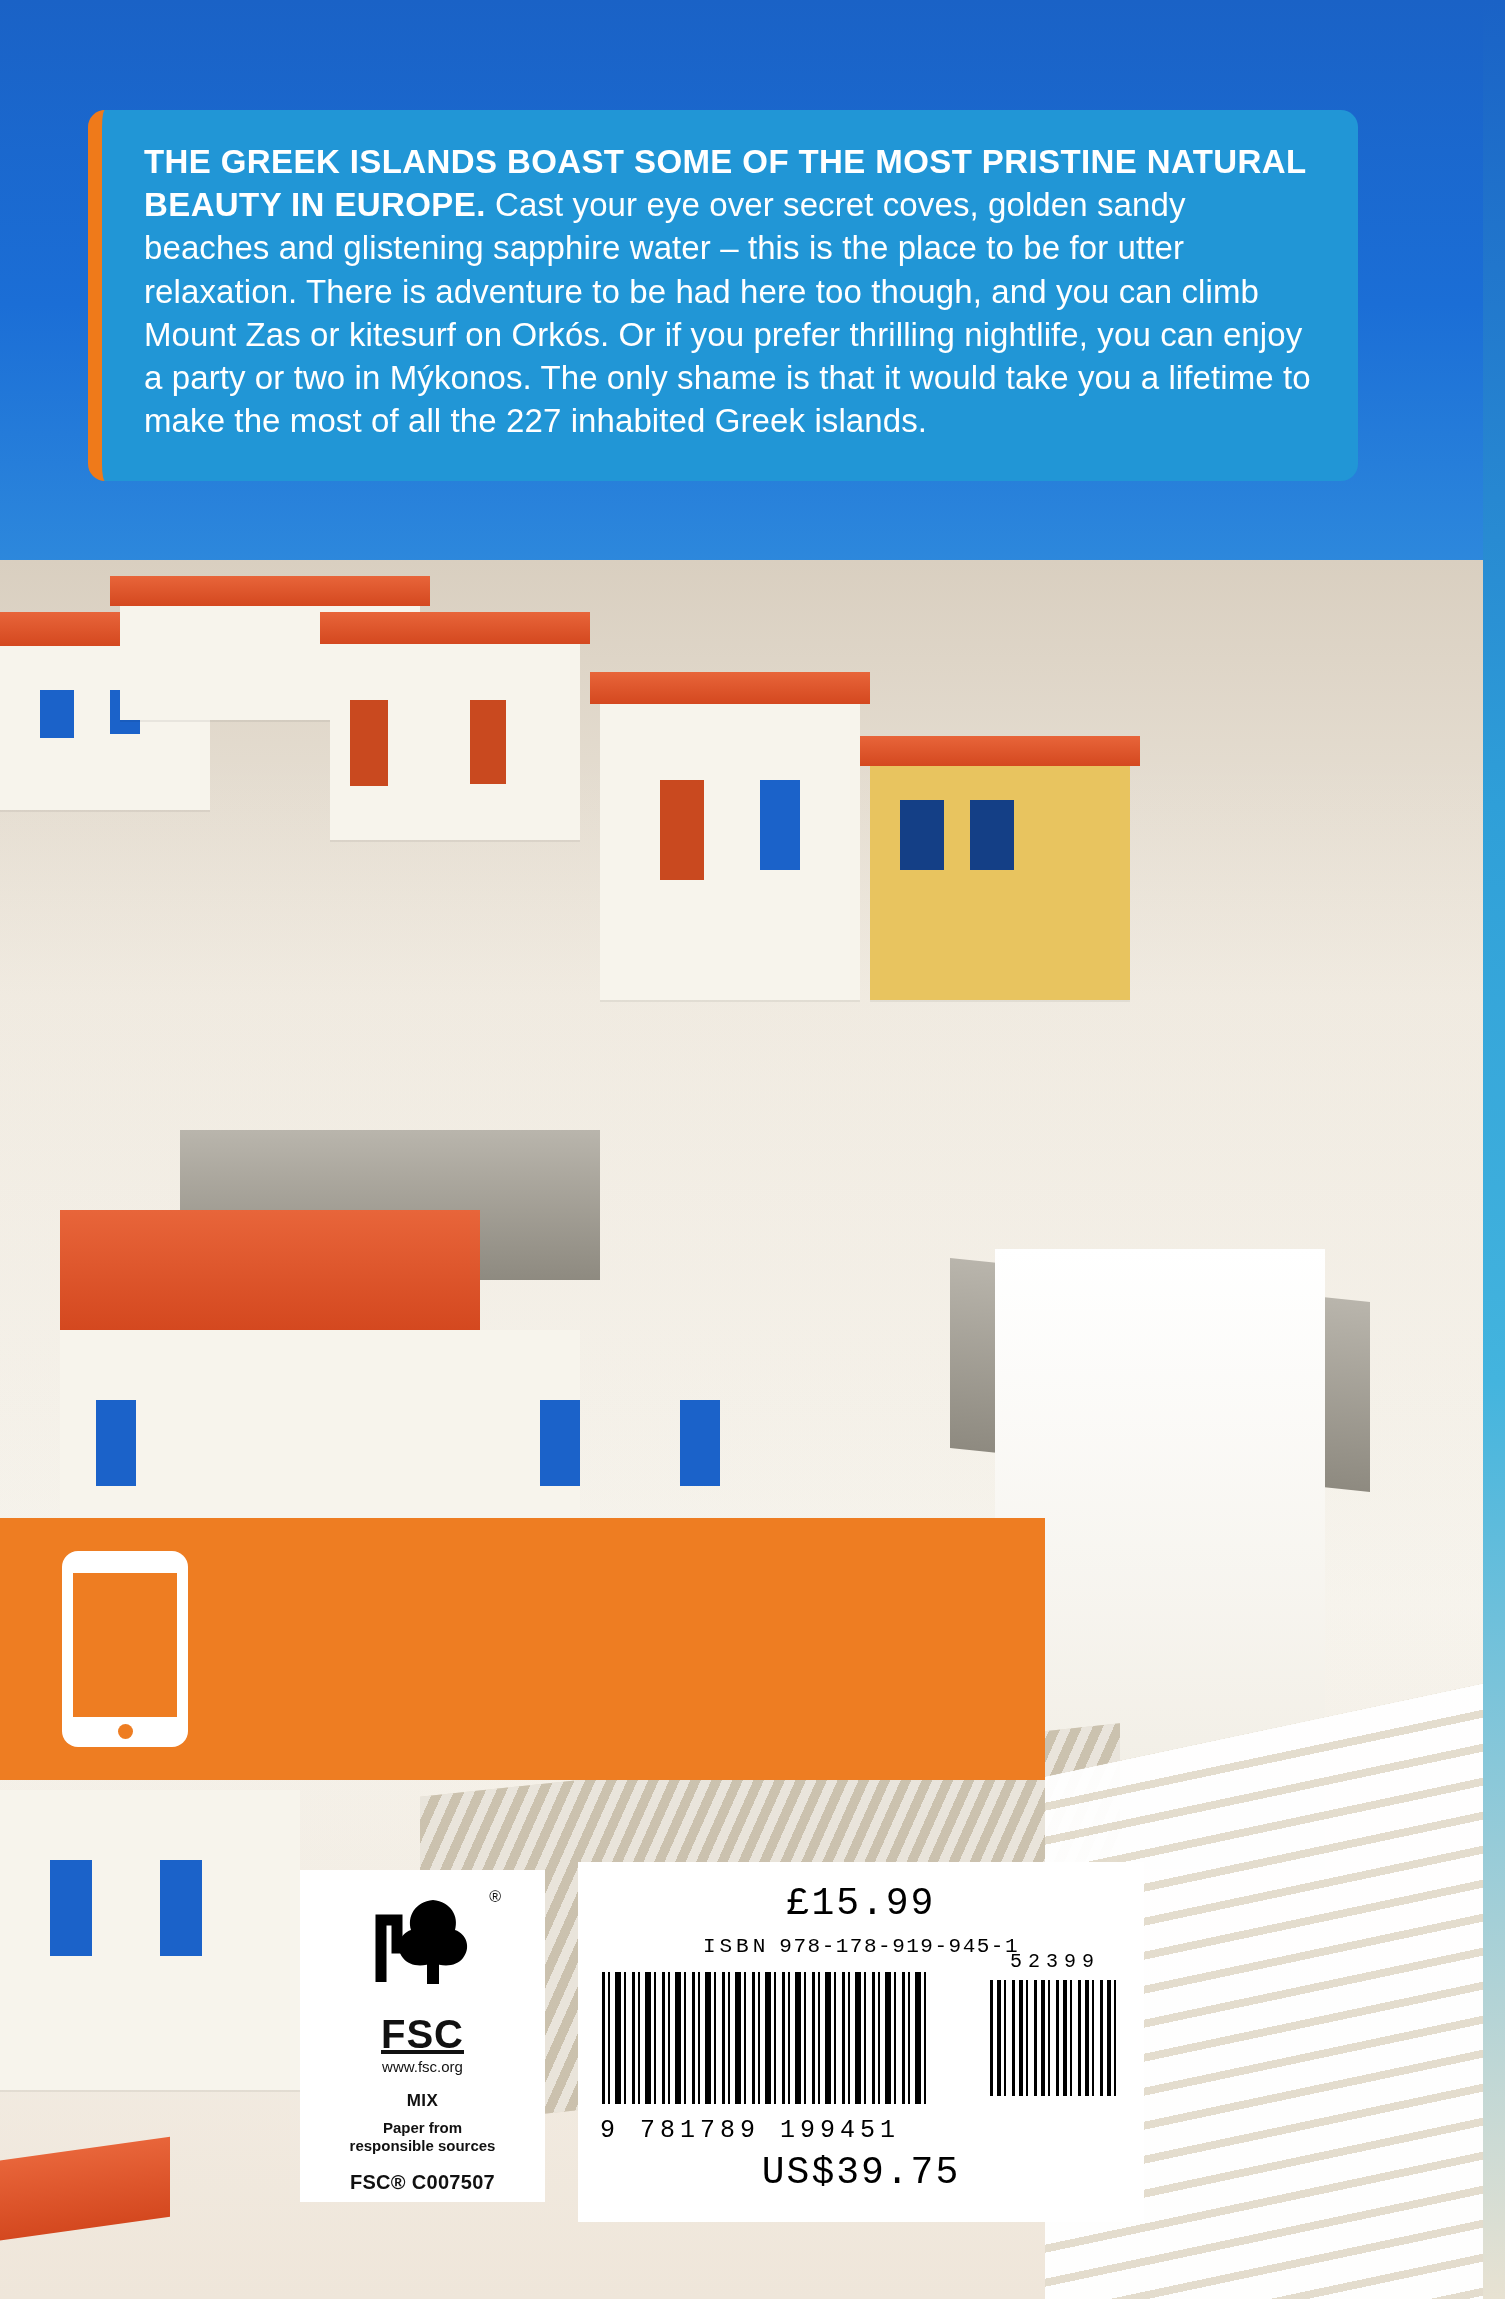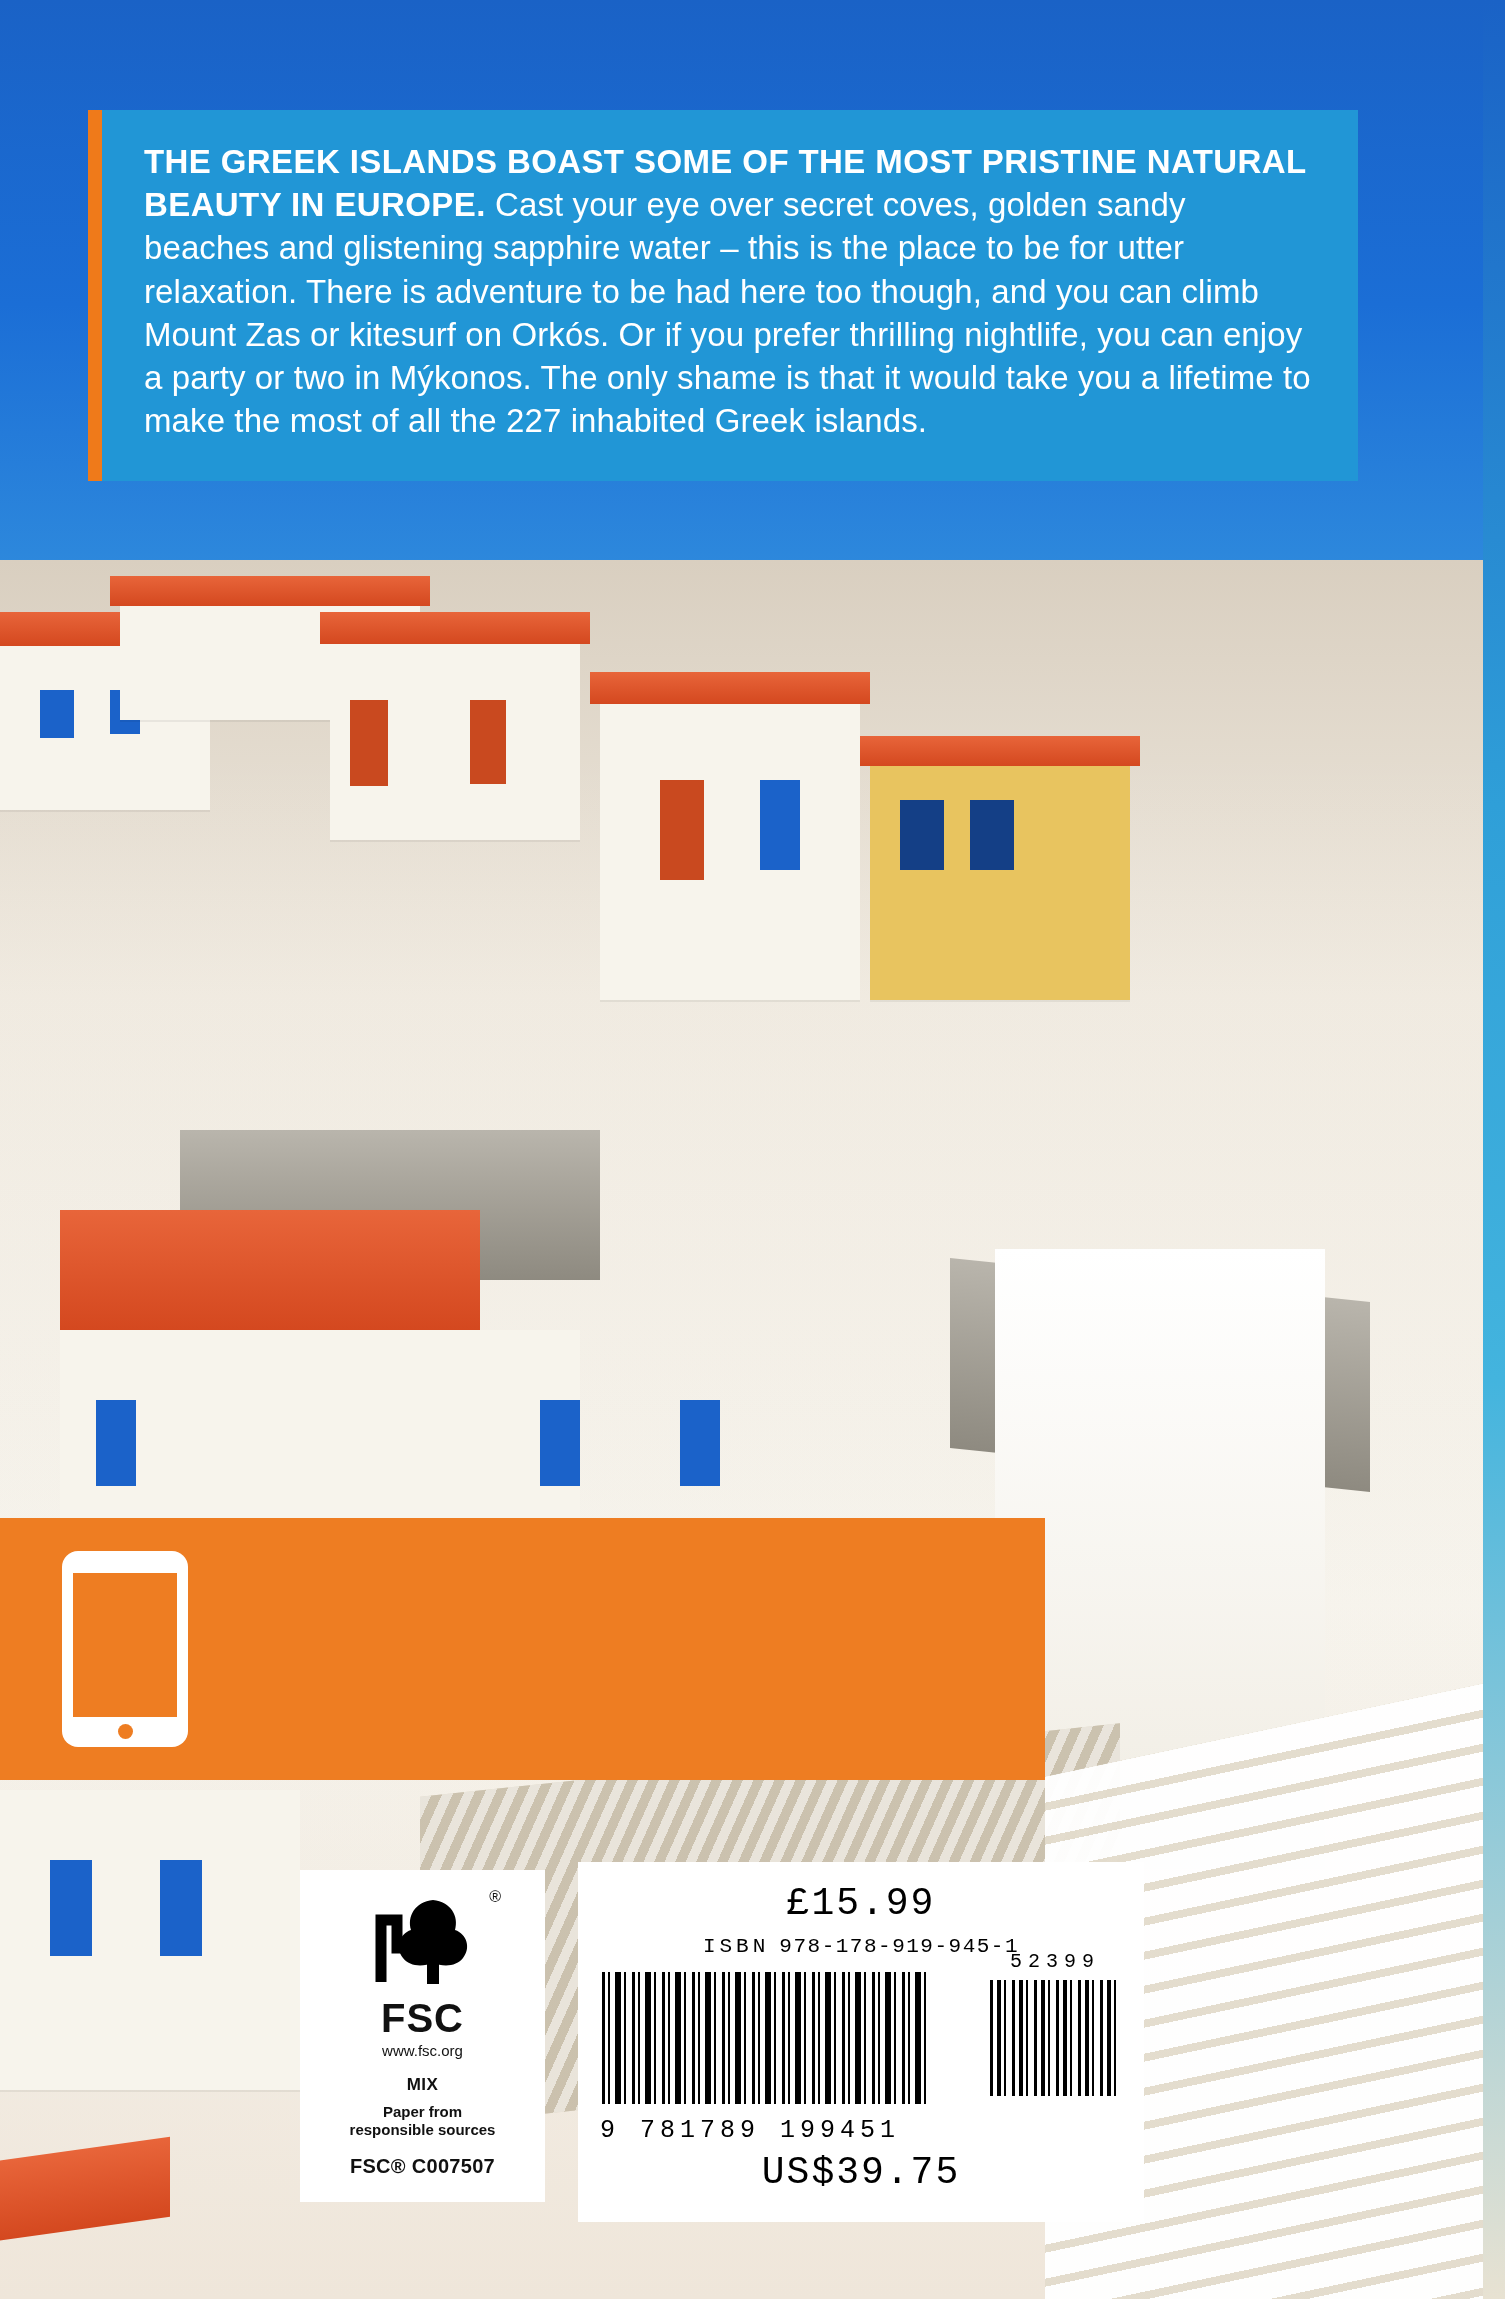--- a/index.html
+++ b/index.html
@@ -113,20 +113,21 @@
   
   .intro-panel {
     position: absolute;
     left: 88px;
     top: 110px;
     width: 1270px;
     background: #2196d6;
     border-left: 14px solid #ef7a1a;
     box-sizing: border-box;
     padding: 30px 46px 38px 42px;
+    border-radius: 17px;
   }
   .intro-text {
     color: #ffffff;
     font-size: 33px;
     line-height: 1.31;
     margin: 0;
     letter-spacing: .1px;
   }
   .intro-lead {
     font-weight: bold;
@@ -210,21 +211,22 @@
   .fsc-reg {
     position: absolute;
     right: 34px; top: 2px;
     font-size: 16px;
   }
   .fsc-name {
     font-size: 40px;
     font-weight: bold;
     letter-spacing: 1px;
     line-height: 1;
-    margin-top: 0;
+    margin-top: 16px;
+    text-decoration: underline;
   }
   .fsc-url {
     font-size: 15px;
     margin-top: 4px;
   }
   .fsc-mix {
     font-size: 17px;
     font-weight: bold;
     margin-top: 16px;
     letter-spacing: .5px;

